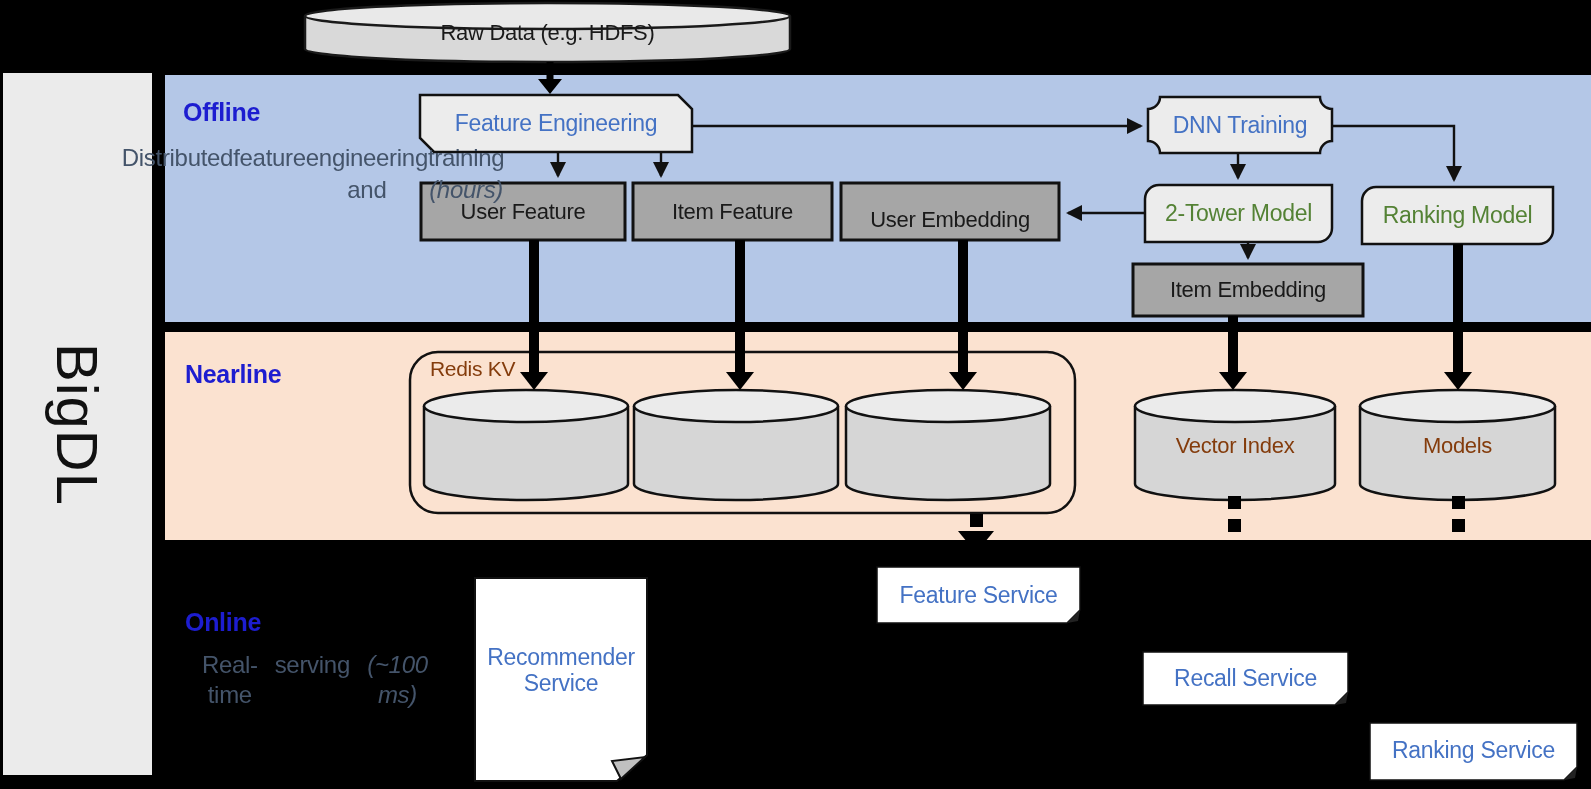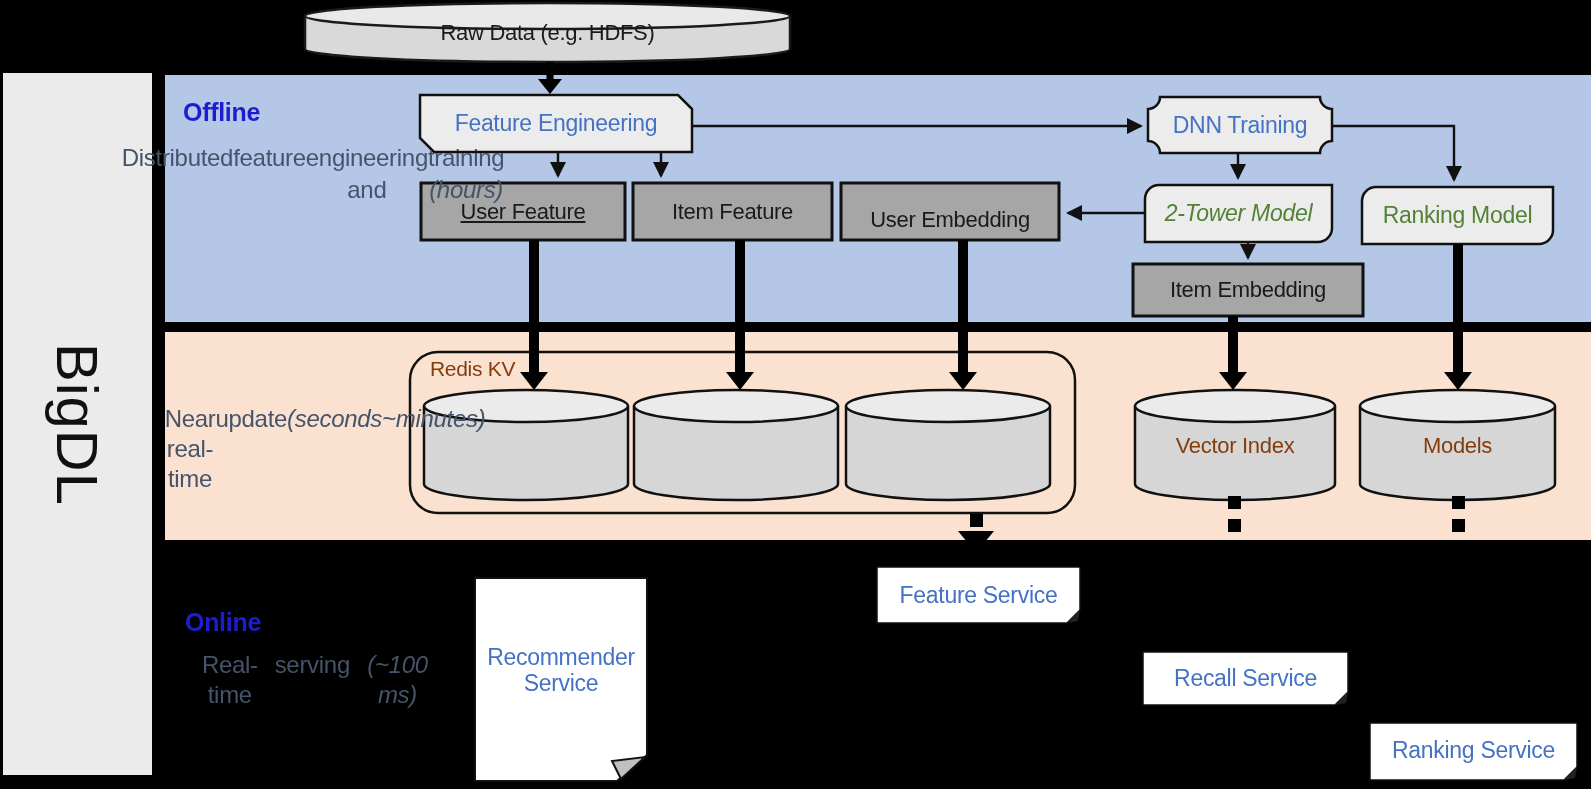--- a/index.html
+++ b/index.html
@@ -145,39 +145,35 @@
   <div class="lbl node-black" style="left:305px;top:8px;width:485px;height:50px;">Raw Data (e.g. HDFS)</div>
 
   <div class="lbl left band-title" style="left:183px;top:98px;width:260px;height:28px;">Offline</div>
   <div class="lbl band-sub" style="left:183px;top:142px;width:260px;height:130px;">
     <span>Distributed</span>
     <span>feature</span>
     <span>engineering and</span>
     <span><span>training </span><span class="it">(hours)</span></span>
   </div>
 
-  <div class="lbl band-sub" style="left:185px;top:404px;width:280px;height:100px;line-height:30px;">
-    <span>Near real-time</span>
-    <span>update</span>
-    <span class="it">(seconds~minutes)</span>
-  </div>
+  <div class="lbl left band-title" style="left:185px;top:360px;width:260px;height:28px;">Nearline</div>
 
   <div class="lbl left band-title" style="left:185px;top:608px;width:260px;height:28px;">Online</div>
   <div class="lbl band-sub" style="left:185px;top:650px;width:260px;height:100px;line-height:30px;">
     <span>Real-time</span>
     <span>serving</span>
     <span class="it">(~100 ms)</span>
   </div>
 
   <div class="lbl node-blue" style="left:420px;top:95px;width:272px;height:57px;">Feature Engineering</div>
   <div class="lbl node-blue" style="left:1148px;top:97px;width:184px;height:56px;">DNN Training</div>
-  <div class="lbl node-black" style="left:421px;top:183px;width:204px;height:57px;text-decoration:underline;">User Feature</div>
+  <div class="lbl node-black" style="left:421px;top:183px;width:204px;height:57px;">User Feature</div>
   <div class="lbl node-black" style="left:633px;top:183px;width:199px;height:57px;">Item Feature</div>
   <div class="lbl node-black" style="left:841px;top:183px;width:218px;height:73px;">User Embedding</div>
-  <div class="lbl node-green" style="left:1145px;top:185px;width:187px;height:57px;font-style:italic;">2-Tower Model</div>
+  <div class="lbl node-green" style="left:1145px;top:185px;width:187px;height:57px;">2-Tower Model</div>
   <div class="lbl node-green" style="left:1362px;top:187px;width:191px;height:57px;">Ranking Model</div>
   <div class="lbl node-black" style="left:1133px;top:264px;width:230px;height:52px;">Item Embedding</div>
 
   <div class="lbl left node-brown" style="left:430px;top:356px;width:130px;height:26px;font-size:21px;">Redis KV</div>
   <div class="lbl node-brown" style="left:1135px;top:398px;width:200px;height:95px;">Vector Index</div>
   <div class="lbl node-brown" style="left:1360px;top:398px;width:195px;height:95px;">Models</div>
 
   <div class="lbl svc" style="left:482px;top:630px;width:158px;height:80px;">Recommender Service</div>
   <div class="lbl svc" style="left:877px;top:567px;width:203px;height:56px;">Feature Service</div>
   <div class="lbl svc" style="left:1143px;top:652px;width:205px;height:53px;">Recall Service</div>

